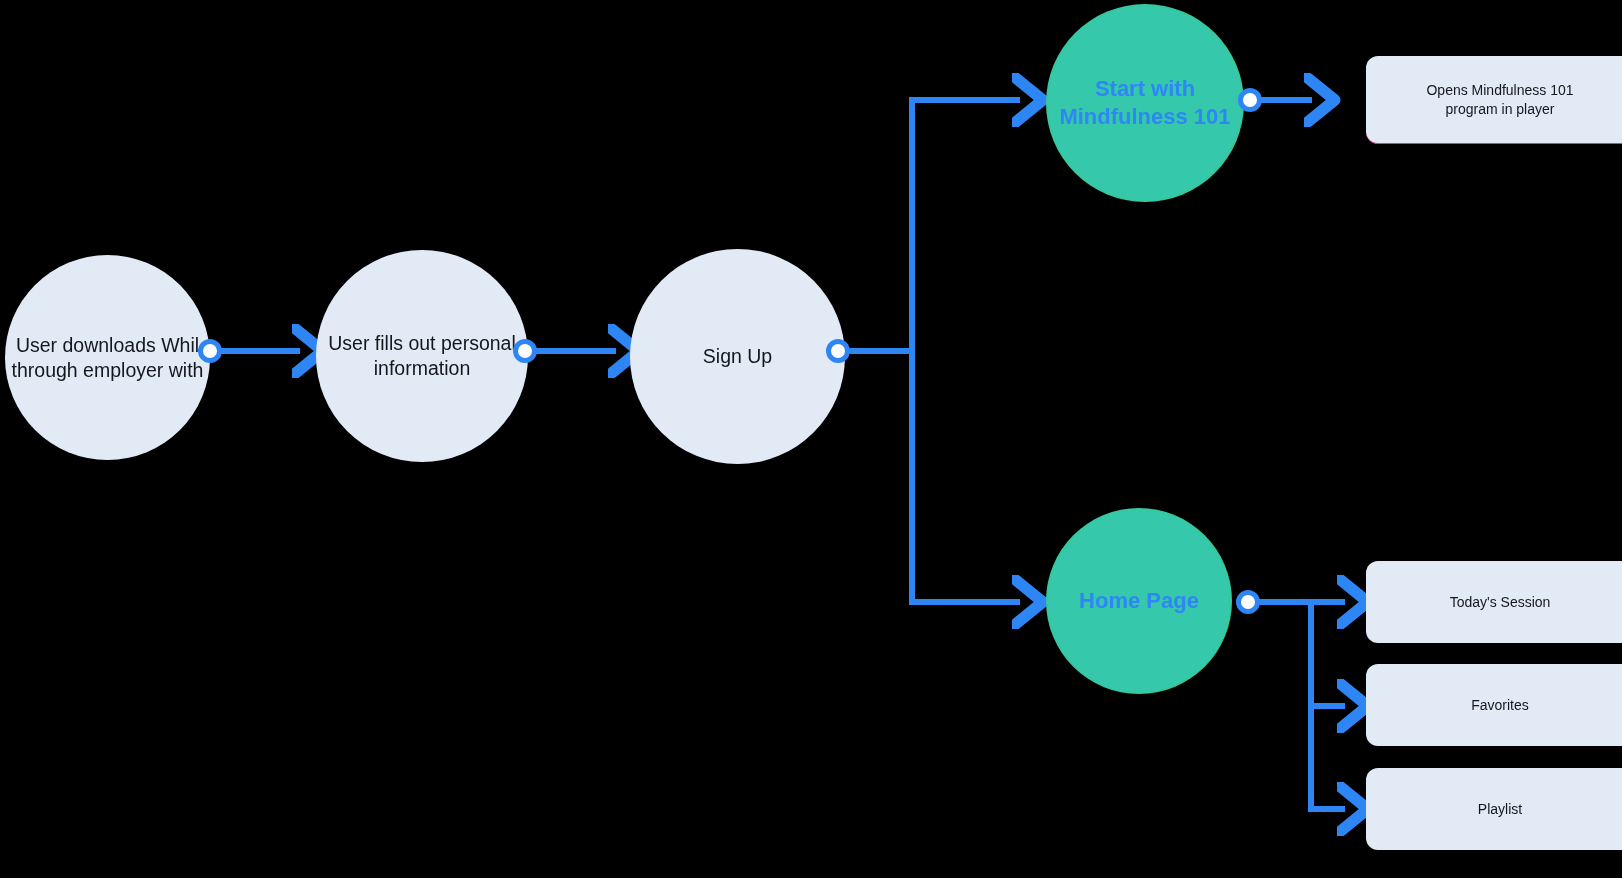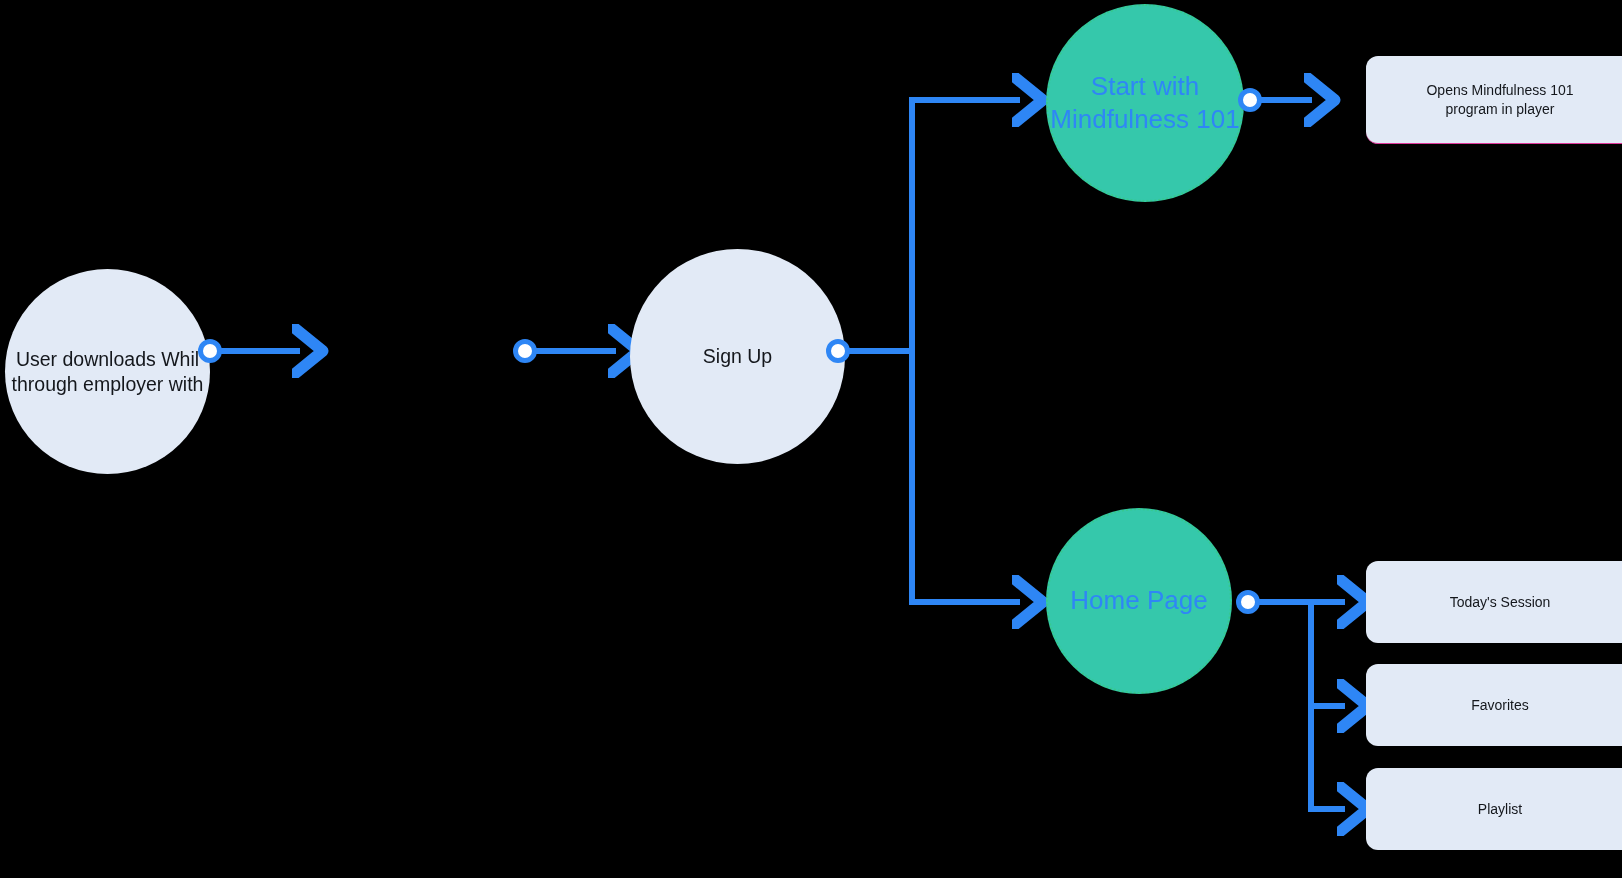--- a/index.html
+++ b/index.html
@@ -48,22 +48,22 @@
     line-height: 1.28;
     white-space: nowrap;
   }
   .node-circle.blue .label {
     color: #14171c;
     font-size: 19.5px;
     font-weight: 400;
   }
   .node-circle.green .label {
     color: #2f86f6;
-    font-size: 26px;
-    font-weight: 400;
+    font-size: 22px;
+    font-weight: 700;
   }
 
   
   .node-box {
     position: absolute;
     background: #e2eaf6;
     border-radius: 12px;
     display: flex;
     align-items: center;
     justify-content: center;
@@ -117,24 +117,27 @@
 
       <path d="M1258,100 L1312,100" marker-end="url(#arrow)"></path>
 
       <path d="M1256,602 L1311,602"></path>
       <path d="M1311,602 L1345,602" marker-end="url(#arrow)"></path>
       <path d="M1311,602 L1311,706 L1345,706" marker-end="url(#arrow)"></path>
       <path d="M1311,602 L1311,809 L1345,809" marker-end="url(#arrow)"></path>
     </g>
   </svg>
 
-  <div class="node-circle blue" style="left:5px; top:269px; width:205px; height:205px;">
+  <div class="node-circle blue" style="left:5px; top:255px; width:205px; height:205px;">
     <div class="label"><span>User downloads Whil</span><br><span>through employer with</span></div>
   </div>
 
+  <div class="node-circle blue" style="left:316px; top:250px; width:212px; height:212px;">
+    <div class="label"><span>User fills out personal</span><br><span>information</span></div>
+  </div>
 
   <div class="node-circle blue" style="left:630px; top:249px; width:215px; height:215px;justify-content:center;">
     <div class="label"><span>Sign Up</span></div>
   </div>
 
   <div class="node-circle green" style="left:1046px; top:4px; width:198px; height:198px;">
     <div class="label"><span>Start with</span><br><span>Mindfulness 101</span></div>
   </div>
 
   <div class="node-circle green" style="left:1046px; top:508px; width:186px; height:186px;">

